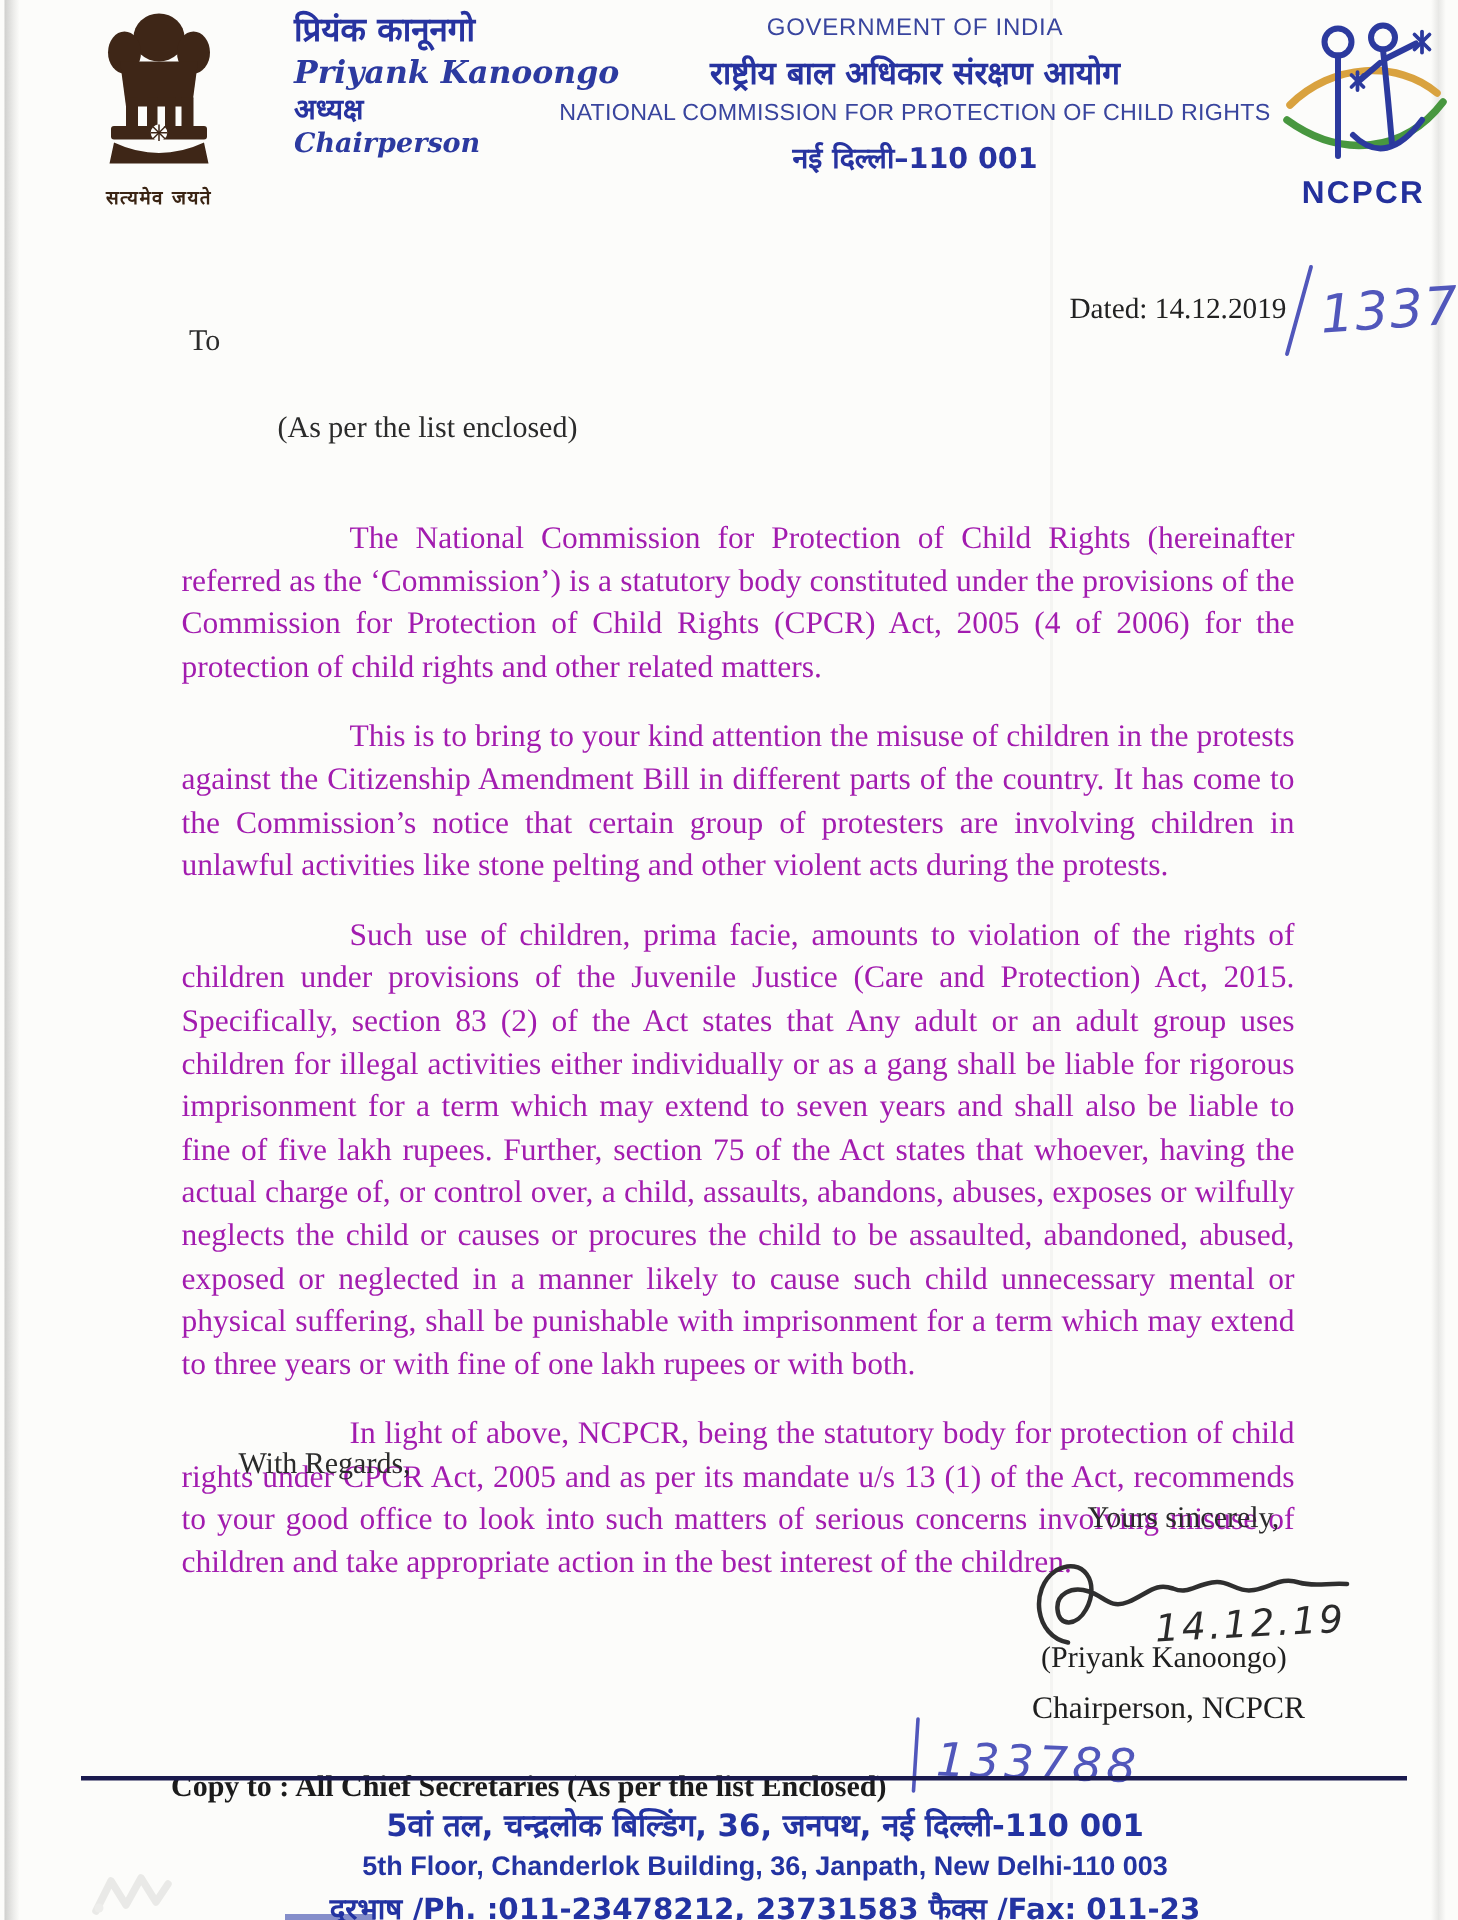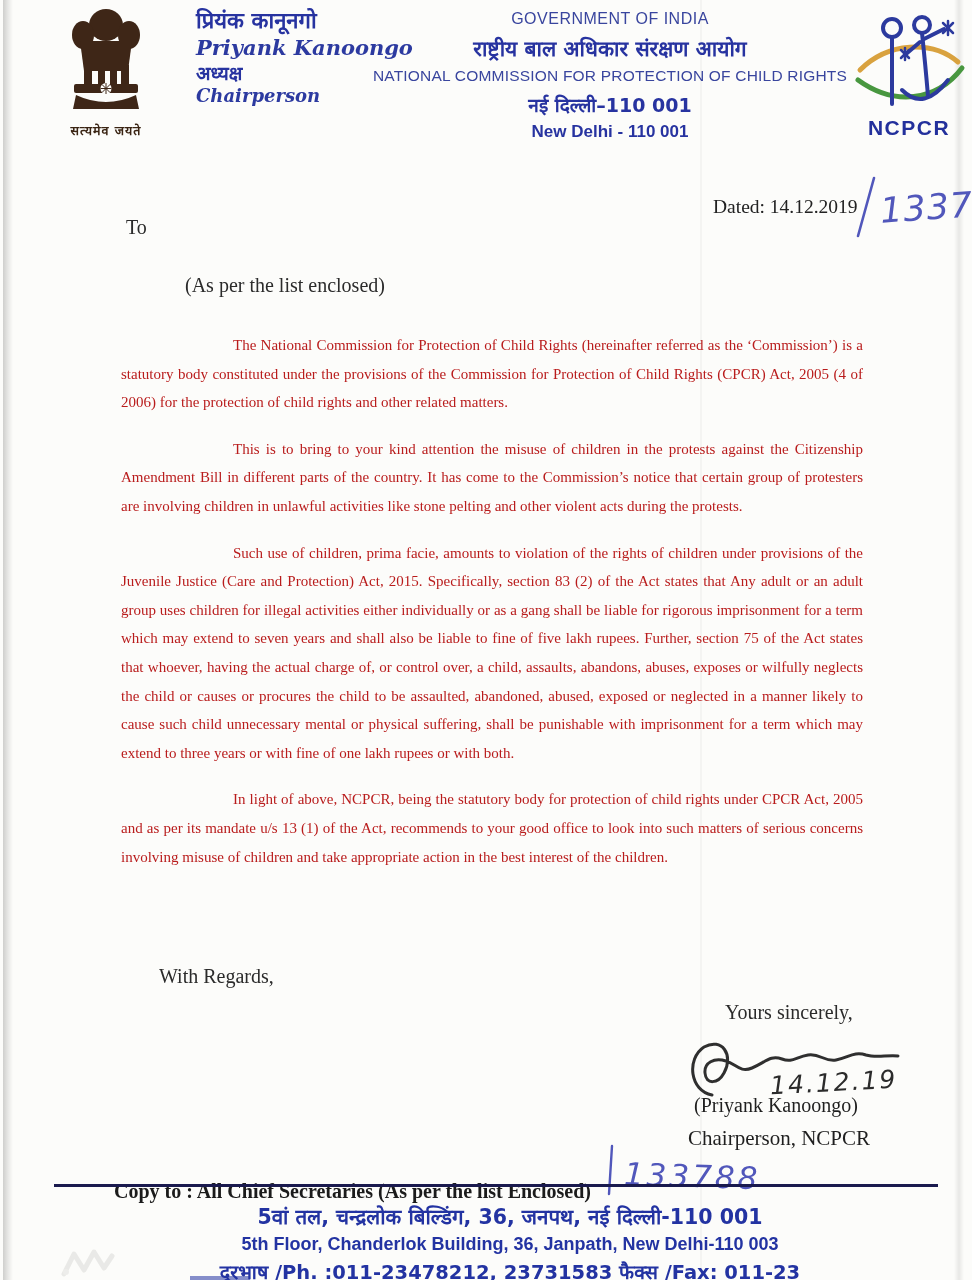--- a/index.html
+++ b/index.html
@@ -45,22 +45,22 @@
   .diary2{position:absolute;left:604px;top:1144px;display:flex;align-items:flex-start;}
   .diary2 .hand{font-size:31px;letter-spacing:3px;transform:rotate(2deg);margin:14px 0 0 6px;}
 
   
   .to{position:absolute;left:126px;top:216px;font-size:20px;}
   .rcpt-name{position:absolute;left:185px;top:245px;font-size:20.5px;font-weight:bold;color:#1c1c1c;}
   .rcpt-note{position:absolute;left:185px;top:274px;font-size:20px;}
 
   
   .body-text{position:absolute;left:121px;top:331px;width:742px;}
-  .body-text p{font-size:15px;line-height:28.6px;text-align:justify;
-    text-indent:112px;margin:0 0 18px 0;color:#b91c1c;}
+  .body-text p{font-size:21px;line-height:28.6px;text-align:justify;
+    text-indent:112px;margin:13px 0 18px 0;color:#a21caf;}
 
   .regards{position:absolute;left:159px;top:965px;font-size:20px;}
   .sincerely{position:absolute;left:725px;top:1001px;font-size:20px;}
   .sig-svg{position:absolute;left:678px;top:1033px;}
   .sig-date{position:absolute;left:770px;top:1068px;font-family:"DejaVu Sans",sans-serif;
     font-style:italic;font-size:25px;color:#2b2b2b;letter-spacing:2px;transform:rotate(-3deg);}
   .sig-name{position:absolute;left:694px;top:1094px;font-size:20px;color:#1f1f1f;}
   .sig-title{position:absolute;left:688px;top:1126px;font-size:21px;color:#1f1f1f;}
 
   .copy-line{position:absolute;left:114px;top:1152px;font-size:20px;font-weight:bold;color:#1b1b1b;margin-top:28px;}
@@ -115,21 +115,20 @@
     <div class="o-name-en">Priyank Kanoongo</div>
     <div class="o-title-hi">अध्यक्ष</div>
     <div class="o-title-en">Chairperson</div>
   </div>
 
   <div class="org">
     <div class="g-en">GOVERNMENT OF INDIA</div>
     <div class="n-hi">राष्ट्रीय बाल अधिकार संरक्षण आयोग</div>
     <div class="n-en">NATIONAL COMMISSION FOR PROTECTION OF CHILD RIGHTS</div>
     <div class="c-hi">नई दिल्ली–110 001</div>
-    <div class="c-en">New Delhi - 110 001</div>
   </div>
 
   <div class="ncpcr">
     <span>
       <svg width="118" height="104" viewBox="0 0 118 104">
         <path d="M10 58 C38 30, 82 28, 108 50" stroke="#d9a23f" stroke-width="5" fill="none" stroke-linecap="round"></path>
         <path d="M8 68 C44 94, 86 90, 112 56" stroke="#48973f" stroke-width="5" fill="none" stroke-linecap="round"></path>
         <g stroke="#2c3a9e" stroke-width="4" fill="none" stroke-linecap="round">
           <circle cx="42" cy="16" r="9"></circle>
           <line x1="42" y1="25" x2="42" y2="92"></line>

